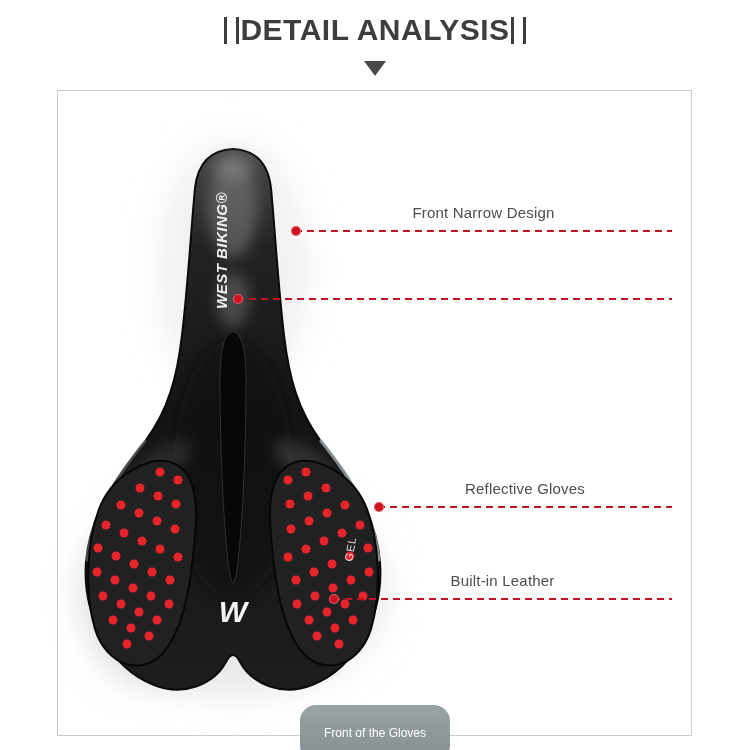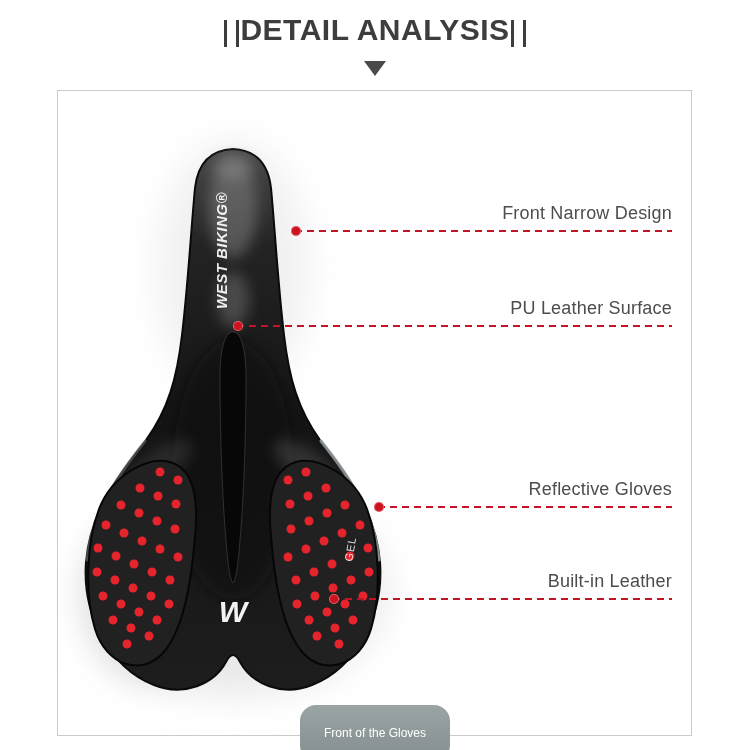--- a/index.html
+++ b/index.html
@@ -3,29 +3,29 @@
 <meta charset="utf-8">
 <style>
   html,body{margin:0;padding:0;background:#ffffff;}
   body{width:750px;height:750px;font-family:"Liberation Sans",sans-serif;position:relative;overflow:hidden;}
   .page{position:absolute;inset:0;width:750px;height:750px;background:#fff;}
 
   svg.art{position:absolute;left:0;top:0;pointer-events:none;}
 
   .frame{position:absolute;left:57px;top:90px;width:635px;height:646px;border:1px solid #cbcbcb;box-sizing:border-box;pointer-events:none;}
 
-  .hdr{position:absolute;top:13px;left:0;width:100%;display:flex;justify-content:center;align-items:flex-end;gap:1px;}
+  .hdr{position:absolute;top:13px;left:0;width:100%;display:flex;justify-content:center;align-items:center;gap:1px;}
   .bars{display:inline-block;width:9px;height:27px;border-left:3px solid #3d3d3d;border-right:3px solid #3d3d3d;}
   .title{margin:0;font-size:30px;font-weight:700;color:#3d3d3d;letter-spacing:0.5px;line-height:34px;}
 
   .tri{position:absolute;top:61px;left:50%;transform:translateX(-50%);width:0;height:0;
        border-left:11px solid transparent;border-right:11px solid transparent;border-top:15px solid #4a4a4a;}
 
   .callout{position:absolute;}
-  .callout-label{text-align:right;font-size:18px;color:#4d4d4d;line-height:20px;margin-bottom:7px;letter-spacing:0.2px;}
+  .callout-label{text-align:center;font-size:15px;color:#4d4d4d;line-height:20px;margin-bottom:7px;letter-spacing:0.2px;}
   .callout-line{position:relative;height:2px;
        background:repeating-linear-gradient(90deg,#c31425 0 7px,transparent 7px 12px);}
   .callout-dot{position:absolute;left:-4px;top:-4px;width:10px;height:10px;border-radius:50%;
        background:#cf1220;box-shadow:inset 0 0 0 1px rgba(255,255,255,0.35);}
 
   .ribbon{position:absolute;left:50%;top:705px;transform:translateX(-50%);
        height:32px;line-height:32px;padding:12px 24px;border-radius:16px;
        background:linear-gradient(#9ba4a5,#848d8f);color:#ffffff;font-size:12px;white-space:nowrap;}
 </style>
 </head>
@@ -172,21 +172,20 @@
   <div class="tri"></div>
 
   <div class="callout" style="left:295px;top:203px;width:377px">
     <div class="callout-label">Front Narrow Design</div>
     <div class="callout-line">
         <span class="callout-dot"></span>
       </div>
   </div>
 
   <div class="callout" style="left:237px;top:298px;width:435px">
-    <div class="callout-label">PU Leather Surface</div>
     <div class="callout-line">
         <span class="callout-dot"></span>
       </div>
   </div>
 
   <div class="callout" style="left:378px;top:479px;width:294px">
     <div class="callout-label">Reflective Gloves</div>
     <div class="callout-line">
         <span class="callout-dot"></span>
       </div>

